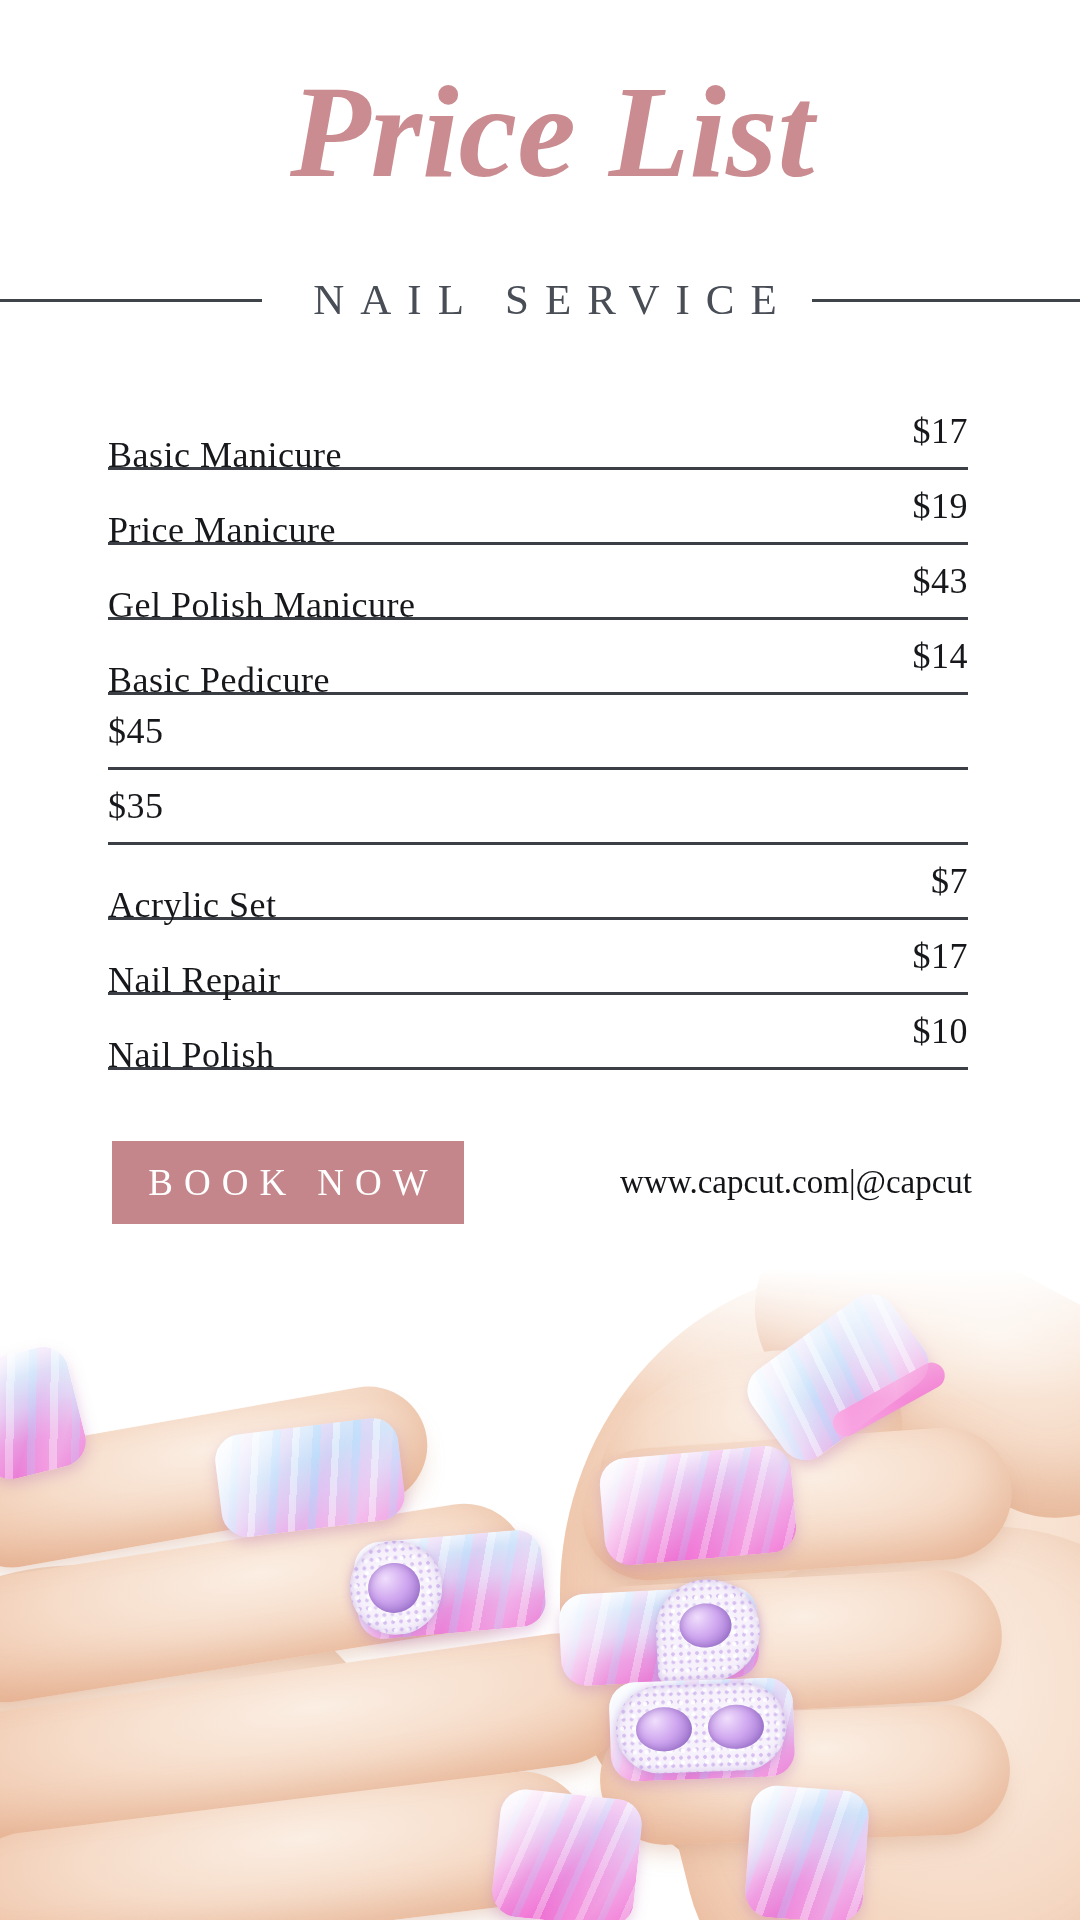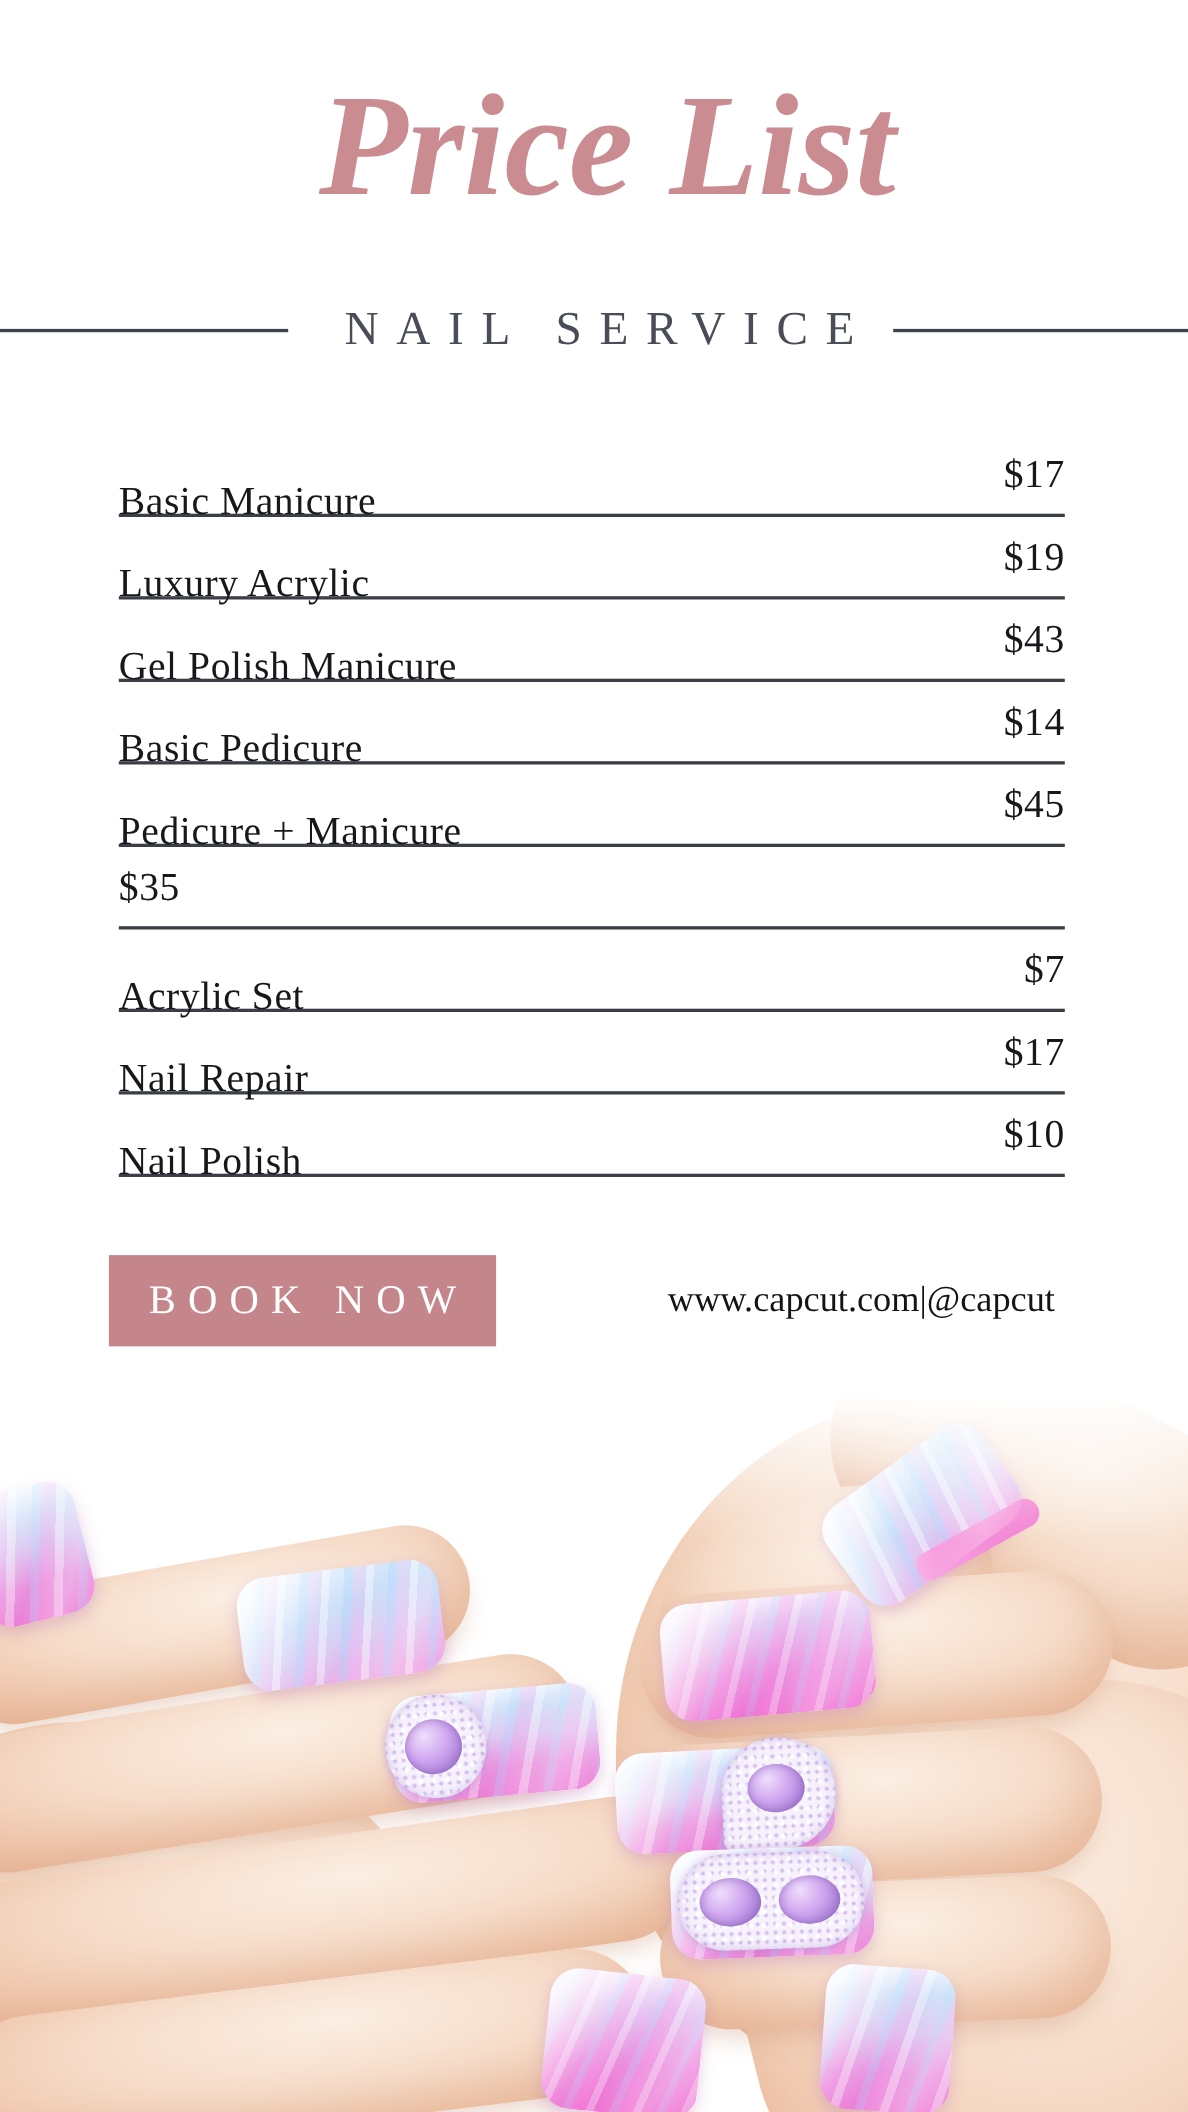--- a/index.html
+++ b/index.html
@@ -30,21 +30,21 @@
   .price-table{ position:absolute; top:395px; left:108px; width:860px; }
   .row{
     height:75px; display:flex; justify-content:space-between; align-items:center;
     border-bottom:3px solid #3b3f45; font-size:36px;
   }
   .service{ letter-spacing:0.5px;margin-top:48px; }
   .price{ letter-spacing:0.5px; }
 
   
   .footer{
-    position:absolute; top:1141px; left:99px; width:860px; height:83px;
+    position:absolute; top:1141px; left:112px; width:860px; height:83px;
     display:flex; justify-content:space-between; align-items:center;
   }
   .book-btn{
     width:352px; height:83px; background:#c5868b; color:#ffffff;
     display:flex; align-items:center; justify-content:center;
     font-size:37px; letter-spacing:11px; text-indent:11px; cursor:pointer;
   }
   .contact{ font-size:33px; color:#121418; display:flex; align-items:center; }
 
   
@@ -144,33 +144,32 @@
     <h2 class="subtitle">NAIL SERVICE</h2>
     <span class="hline right"></span>
   </div>
 
   <div class="price-table">
     <div class="row">
       <span class="service">Basic Manicure</span>
       <span class="price">$17</span>
     </div>
     <div class="row">
-      <span class="service">Luxury Acrylic</span>
+      <span class="service">Price Manicure</span>
       <span class="price">$19</span>
     </div>
     <div class="row">
       <span class="service">Gel Polish Manicure</span>
       <span class="price">$43</span>
     </div>
     <div class="row">
       <span class="service">Basic Pedicure</span>
       <span class="price">$14</span>
     </div>
     <div class="row">
-      <span class="service">Pedicure + Manicure</span>
       <span class="price">$45</span>
     </div>
     <div class="row">
       <span class="price">$35</span>
     </div>
     <div class="row">
       <span class="service">Acrylic Set</span>
       <span class="price">$7</span>
     </div>
     <div class="row">

